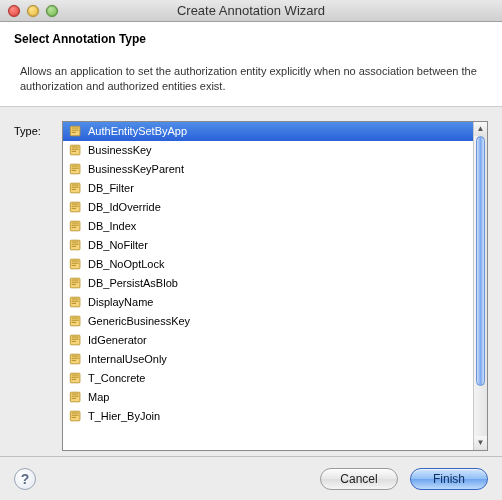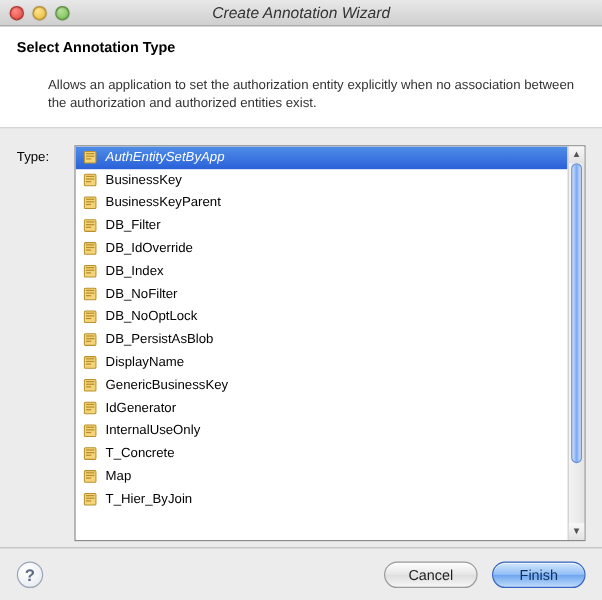--- a/index.html
+++ b/index.html
@@ -12,21 +12,20 @@
     overflow: hidden;
     color: #000;
   }
   .titlebar {
     height: 22px;
     background: linear-gradient(#e8e8e8, #cfcfcf);
     border-bottom: 1px solid #a0a0a0;
     display: flex;
     align-items: center;
     position: relative;
-    font-style: italic;
   }
   .traffic-lights { display: flex; gap: 7px; margin-left: 8px; }
   .light { width: 12px; height: 12px; border-radius: 50%; box-shadow: inset 0 0 1px rgba(0,0,0,.5), 0 0 1px rgba(0,0,0,.3); }
   .light.red { background: radial-gradient(circle at 35% 30%, #ff8b83, #e0443e); border:1px solid #b73129;}
   .light.yellow { background: radial-gradient(circle at 35% 30%, #ffe28a, #e6b93b); border:1px solid #b8912c;}
   .light.green { background: radial-gradient(circle at 35% 30%, #b6e29a, #71b94a); border:1px solid #57903a;}
   .titlebar .title {
     position: absolute;
     left: 0; right: 0;
     text-align: center;
@@ -42,21 +41,20 @@
   .header h1 {
     font-size: 12px;
     font-weight: bold;
     margin-bottom: 18px;
   }
   .header p {
     font-size: 11px;
     color: #333;
     line-height: 1.35;
     padding-left: 6px;
-    margin-left: 20px;
   }
   .body {
     padding: 14px 14px 0 14px;
     display: flex;
     gap: 8px;
     justify-content: space-between;
   }
   .field-label {
     font-size: 11px;
     padding-top: 4px;
@@ -83,21 +81,20 @@
     align-items: center;
     height: 19px;
     padding-left: 6px;
     gap: 5px;
     font-size: 11px;
     color: #000;
   }
   .item.selected {
     background: linear-gradient(#4f8de8, #2a61d8);
     color: #fff;
-    font-style: italic;
   }
   .item .icon {
     width: 14px; height: 14px;
     flex: 0 0 14px;
     display: flex; align-items: center; justify-content: center;
   }
   .item .icon svg { width: 14px; height: 14px; }
   .scrollbar {
     position: absolute;
     top: 0; right: 0; bottom: 0;

